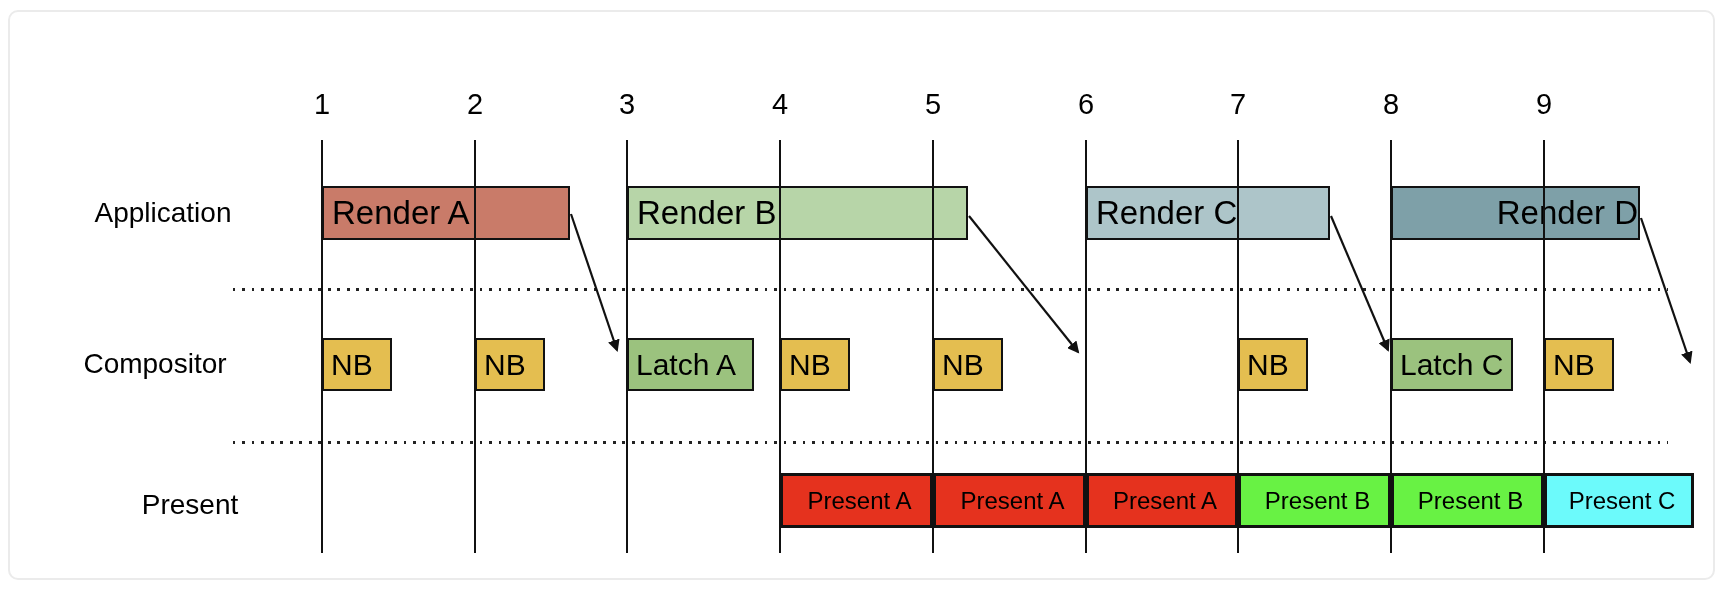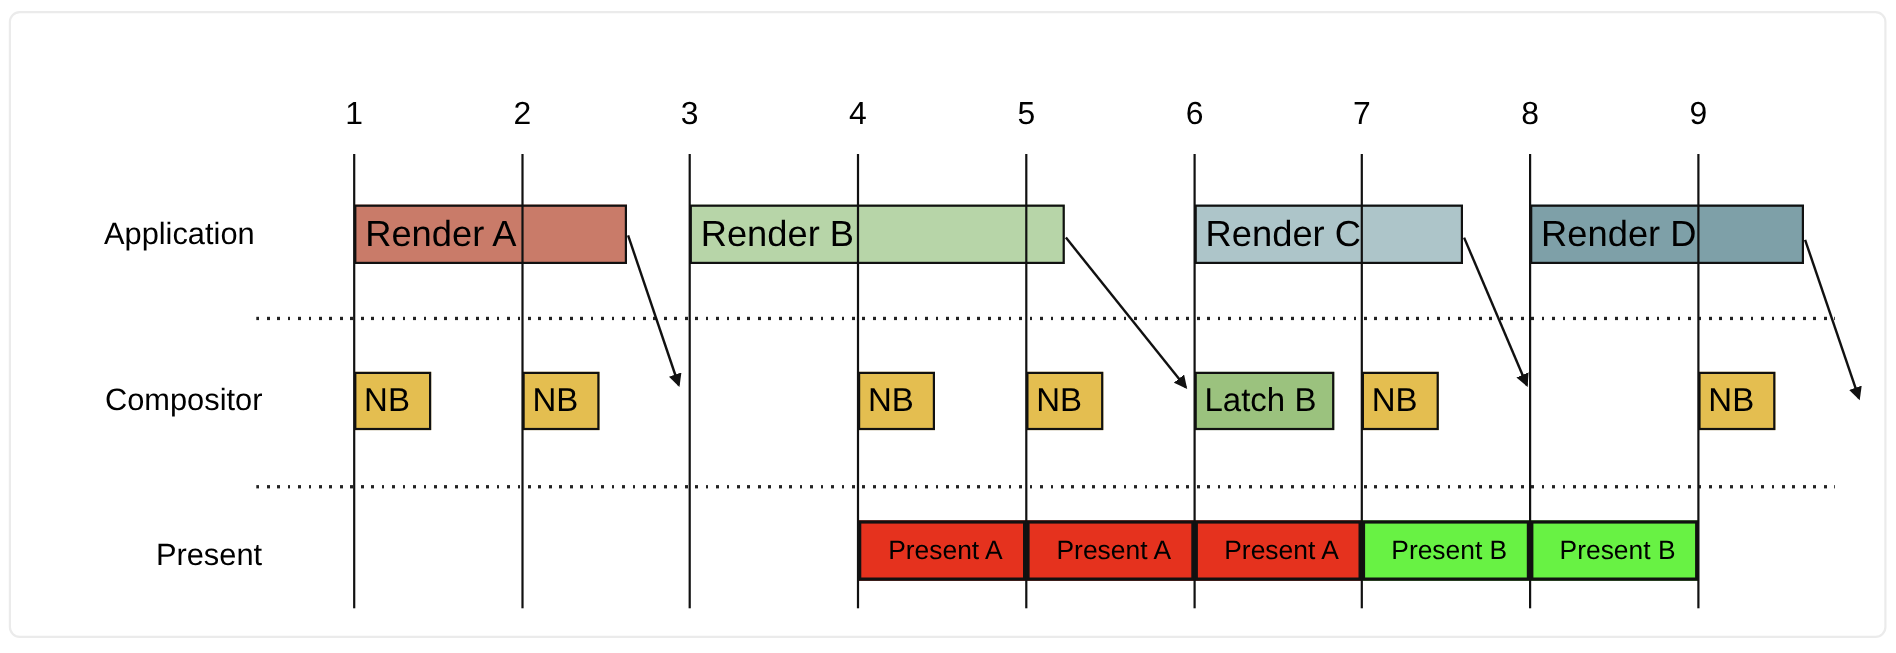--- a/index.html
+++ b/index.html
@@ -37,72 +37,78 @@
     <div class="ticklab" style="left: 933px; top: 88px;">5</div>
     <div class="vline" style="left: 1085px; top: 140px; height: 413px;"></div>
     <div class="ticklab" style="left: 1086px; top: 88px;">6</div>
     <div class="vline" style="left: 1237px; top: 140px; height: 413px;"></div>
     <div class="ticklab" style="left: 1238px; top: 88px;">7</div>
     <div class="vline" style="left: 1390px; top: 140px; height: 413px;"></div>
     <div class="ticklab" style="left: 1391px; top: 88px;">8</div>
     <div class="vline" style="left: 1543px; top: 140px; height: 413px;"></div>
     <div class="ticklab" style="left: 1544px; top: 88px;">9</div>
     <div class="rowlab" style="left: 163px; top: 213px;">Application</div>
-    <div class="rowlab" style="left: 167px; top: 364px;">Compositor</div>
+    <div class="rowlab" style="left: 155px; top: 364px;">Compositor</div>
     <div class="rowlab" style="left: 190px; top: 505px;">Present</div>
     <div class="sep" style="left: 233px; top: 288px; width: 1435px;"></div>
     <div class="sep" style="left: 233px; top: 441px; width: 1435px;"></div>
     <div class="box application-box" style="left: 322px; top: 186px; width: 248px; height: 54px; background: rgb(201, 123, 105);">
       <span>Render A</span>
     </div>
     <div class="box application-box" style="left: 1086px; top: 186px; width: 244px; height: 54px; background: rgb(173, 197, 201);">
       <span>Render C</span>
     </div>
     <div class="box application-box" style="left: 627px; top: 186px; width: 341px; height: 54px; background: rgb(183, 213, 168);">
       <span>Render B</span>
     </div>
-    <div class="box application-box" style="left: 1391px; top: 186px; width: 249px; height: 54px; background: rgb(126, 160, 168);">
+    <div class="box application-box" style="left: 1391px; top: 186px; width: 249px; height: 54px; background: rgb(126, 160, 168); justify-content: flex-end;">
       <span>Render D</span>
     </div>
     <div class="box compositor-box" style="left: 322px; top: 338px; width: 70px; height: 53px; background: rgb(228, 190, 80);">
       <span>NB</span>
     </div>
     <div class="box compositor-box" style="left: 475px; top: 338px; width: 70px; height: 53px; background: rgb(228, 190, 80);">
       <span>NB</span>
     </div>
+    <div class="box compositor-box" style="left: 627px; top: 338px; width: 127px; height: 53px; background: rgb(155, 194, 126);">
+      <span>Latch A</span>
+    </div>
     <div class="box compositor-box" style="left: 780px; top: 338px; width: 70px; height: 53px; background: rgb(228, 190, 80);">
       <span>NB</span>
     </div>
     <div class="box compositor-box" style="left: 933px; top: 338px; width: 70px; height: 53px; background: rgb(228, 190, 80);">
       <span>NB</span>
     </div>
-    <div class="box compositor-box" style="left: 1086px; top: 338px; width: 127px; height: 53px; background: rgb(155, 194, 126);">
-      <span>Latch B</span>
-    </div>
     <div class="box compositor-box" style="left: 1238px; top: 338px; width: 70px; height: 53px; background: rgb(228, 190, 80);">
       <span>NB</span>
+    </div>
+    <div class="box compositor-box" style="left: 1391px; top: 338px; width: 122px; height: 53px; background: rgb(155, 194, 126);">
+      <span>Latch C</span>
     </div>
     <div class="box compositor-box" style="left: 1544px; top: 338px; width: 70px; height: 53px; background: rgb(228, 190, 80);">
       <span>NB</span>
     </div>
     <div class="box display-box" style="left: 780px; top: 473px; width: 153px; height: 55px; background: rgb(229, 50, 30);">
       <span>Present A</span>
     </div>
     <div class="box display-box" style="left: 933px; top: 473px; width: 153px; height: 55px; background: rgb(229, 50, 30);">
       <span>Present A</span>
     </div>
     <div class="box display-box" style="left: 1086px; top: 473px; width: 152px; height: 55px; background: rgb(229, 50, 30);">
       <span>Present A</span>
     </div>
     <div class="box display-box" style="left: 1238px; top: 473px; width: 153px; height: 55px; background: rgb(104, 242, 68);">
       <span>Present B</span>
     </div>
     <div class="box display-box" style="left: 1391px; top: 473px; width: 153px; height: 55px; background: rgb(104, 242, 68);">
       <span>Present B</span>
     </div>
+    <div class="box display-box" style="left: 1544px; top: 473px; width: 150px; height: 55px; background: rgb(108, 250, 251);">
+      <span>Present C</span>
+    </div>
     <svg id="arrows" width="1724" height="594">
       <defs>
         <marker id="ah" markerWidth="14" markerHeight="12" refX="10" refY="6" orient="auto" markerUnits="userSpaceOnUse">
           <path d="M0,0 L12,6 L0,12 Z" fill="#111111"></path>
         </marker>
       </defs>
       <line x1="571" y1="214" x2="617" y2="350" stroke="#111111" stroke-width="2.2" marker-end="url(#ah)"></line>
       <line x1="969" y1="216" x2="1078" y2="352" stroke="#111111" stroke-width="2.2" marker-end="url(#ah)"></line>
       <line x1="1331" y1="216" x2="1388" y2="350" stroke="#111111" stroke-width="2.2" marker-end="url(#ah)"></line>
       <line x1="1641" y1="218" x2="1690" y2="362" stroke="#111111" stroke-width="2.2" marker-end="url(#ah)"></line>

